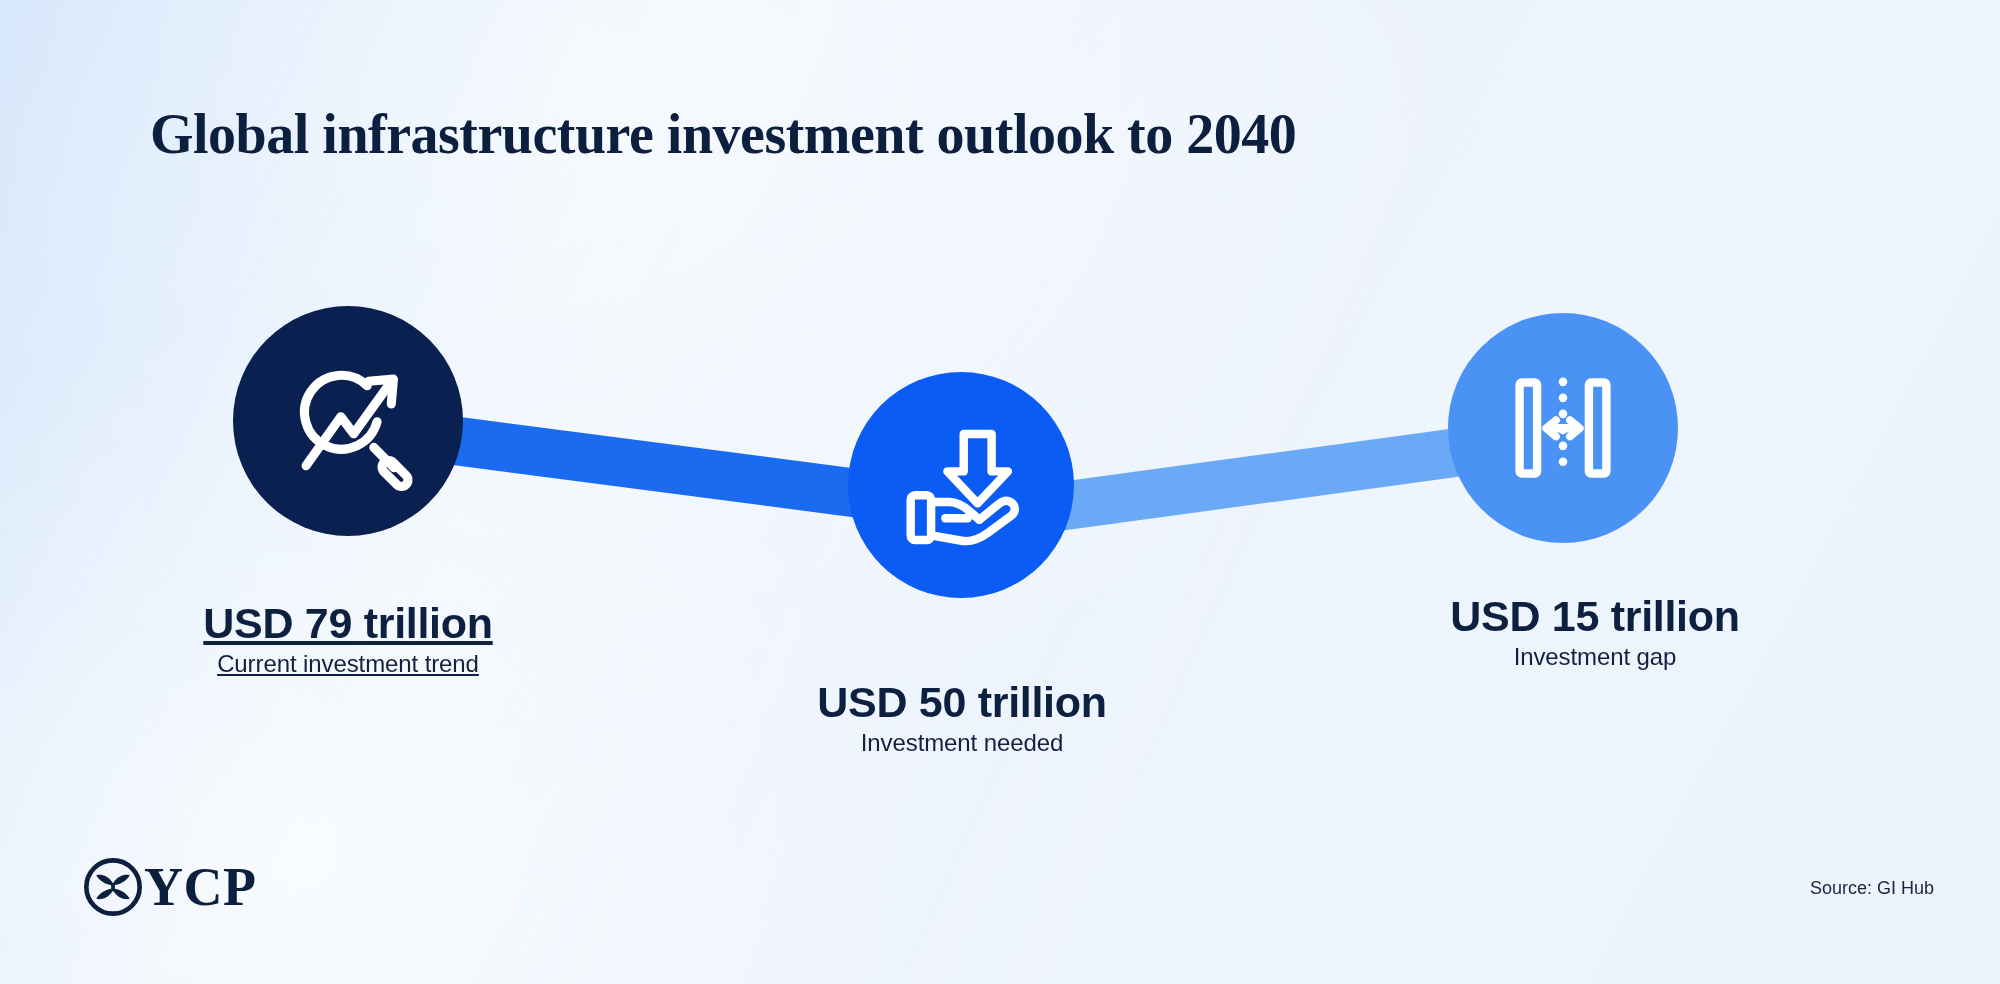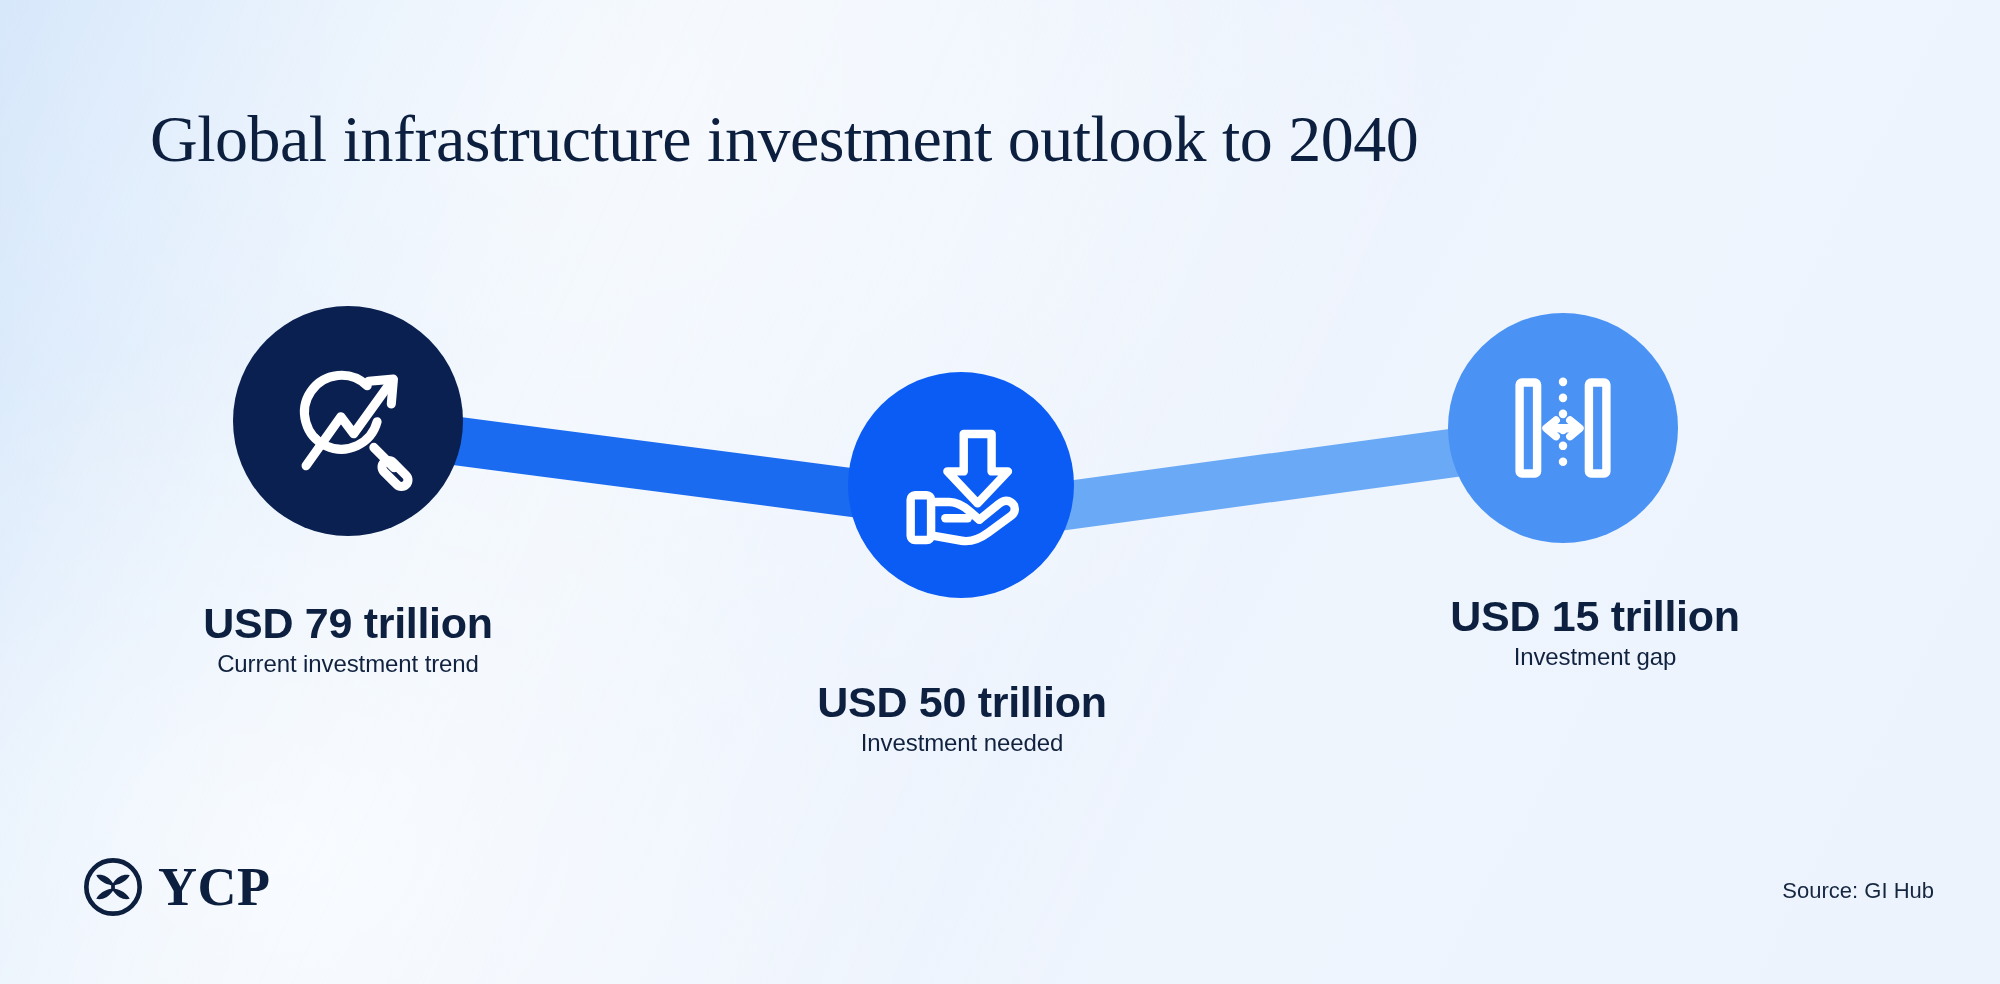--- a/index.html
+++ b/index.html
@@ -34,23 +34,23 @@
     pointer-events:none;
   }
 
   
   .title {
     position:absolute;
     left:150px;
     top:105px;
     width:1720px;
     font-family:"Liberation Serif", "DejaVu Serif", serif;
-    font-size:66px;
+    font-size:56px;
     line-height:1.04;
-    font-weight:400;
+    font-weight:700;
     color:#0c1f3e;
     letter-spacing:-0.5px;
     white-space:nowrap;
   }
 
   
   .links { position:absolute; left:0; top:0; width:2000px; height:984px; }
 
   
   .node {
@@ -77,48 +77,48 @@
   }
   .label .desc {
     font-size:24px;
     font-weight:400;
     line-height:1.28;
     letter-spacing:-0.1px;
     white-space:nowrap;
     color:#11223f;
   }
 
-  #label-0 { left:88px;   top:598px; width:520px; }
+  #label-0 { left:88px;   top:598px; width:520px;text-decoration:underline; }
   #label-1 { left:702px;  top:677px; width:520px; }
   #label-2 { left:1335px; top:591px; width:520px; }
 
   
   .logo {
     position:absolute;
     left:82px;
     top:856px;
     display:flex;
     align-items:center;
-    gap:14px;
+    gap:0;
   }
   .logo-mark { display:block; }
   .logo-text {
     font-family:"Liberation Serif", "DejaVu Serif", serif;
     font-size:54px;
     font-weight:700;
     color:#0c1f3e;
     letter-spacing:0.5px;
     line-height:1;
   }
 
   .source {
     position:absolute;
     right:66px;
     top:878px;
-    font-size:22px;
+    font-size:18px;
     font-weight:400;
     color:#15263f;
     white-space:nowrap;
   }
 </style>
 </head>
 <body>
 
 <div id="canvas">
 

